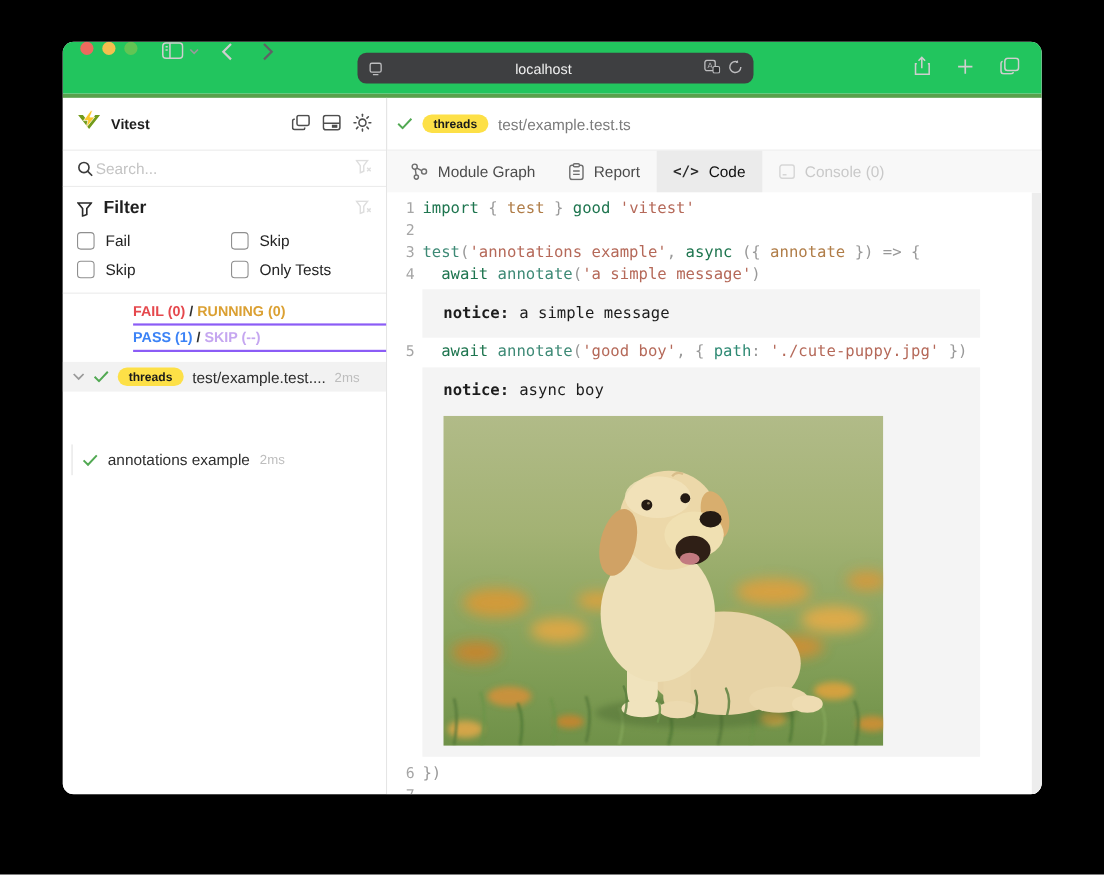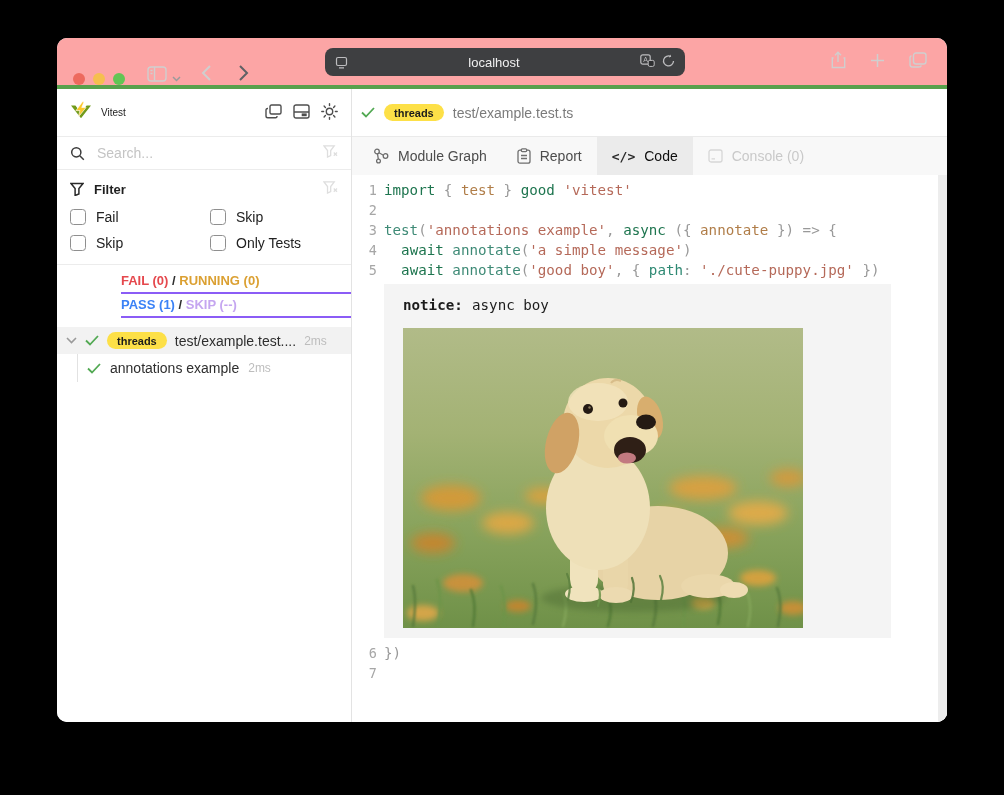--- a/index.html
+++ b/index.html
@@ -1,58 +1,58 @@
 <!DOCTYPE html>
 <html><head>
 <meta charset="utf-8">
 <style>
   html,body{margin:0;padding:0;}
   body{width:1004px;height:795px;background:#000;position:relative;overflow:hidden;
        font-family:"Liberation Sans",sans-serif;-webkit-font-smoothing:antialiased;}
   .window{position:absolute;left:57px;top:38px;width:890px;height:684px;border-radius:10px;
           overflow:hidden;background:#fff;box-shadow:0 20px 60px rgba(0,0,0,.6);}
   
-  .toolbar{height:47px;background:#fca5a5;display:flex;align-items:flex-end;padding:0 16px;position:relative;}
+  .toolbar{height:47px;background:#22c55e;display:flex;align-items:flex-start;padding:0 16px;position:relative;}
   .lights{display:flex;gap:8px;margin-right:22px;}
   .light{width:12px;height:12px;border-radius:50%;border:none;padding:0;cursor:default;}
   .l-red{background:#ed6a5e;} .l-yellow{background:#f5bf4f;} .l-green{background:#62c554;}
   .tb-btn{background:none;border:none;padding:0;display:flex;align-items:center;color:#cfcfcf;cursor:default;}
   .tb-btn.dim{color:#5f6165;}
   .tb-sep{width:10px;}
   .urlbar{position:absolute;left:268px;top:10px;width:360px;height:28px;background:#3e3f41;
           border-radius:8px;display:flex;align-items:center;padding:0 10px;box-sizing:border-box;color:#e9e9e9;}
   .url-text{flex:1;text-align:center;font-size:13px;color:#f0f0f0;}
   .url-icons{display:flex;align-items:center;gap:7px;color:#bdbdbf;}
   .right-cluster{position:absolute;right:20px;top:0;height:47px;display:flex;align-items:center;gap:24px;color:#d2d2d2;}
   
   .progress{height:4px;background:#58a14c;}
   
   .app{display:flex;height:633px;background:#fff;}
   .sidebar{width:295px;min-width:295px;border-right:1px solid #e3e3e3;box-sizing:border-box;display:flex;flex-direction:column;}
   .main{flex:1;display:flex;flex-direction:column;min-width:0;}
   
   .sb-header{height:48px;border-bottom:1px solid #ececec;display:flex;align-items:center;padding:0 13px;box-sizing:border-box;}
-  .sb-title{font-size:10px;font-weight:400;color:#1d1d1d;margin-left:9px;flex:1;}
+  .sb-title{font-size:13px;font-weight:700;color:#1d1d1d;margin-left:9px;flex:1;}
   .sb-hicons{display:flex;align-items:center;gap:11px;color:#4e4e4e;}
   .icon-btn{background:none;border:none;padding:0;display:flex;align-items:center;color:inherit;cursor:default;}
-  .sb-search{height:33px;border-bottom:1px solid #ececec;display:flex;align-items:center;padding:0 13px;gap:10px;box-sizing:border-box;justify-content:center;}
+  .sb-search{height:33px;border-bottom:1px solid #ececec;display:flex;align-items:center;padding:0 13px;gap:0;box-sizing:border-box;justify-content:center;}
   .sb-search input{border:none;outline:none;flex:1;font-size:14px;color:#333;background:transparent;font-family:inherit;}
   .sb-search input::placeholder{color:#c4c4c4;}
   .faint{color:#dedede;}
   .sb-filter{padding:11px 13px 13px;border-bottom:1px solid #ececec;}
-  .f-head{display:flex;align-items:center;gap:10px;font-size:13px;font-weight:700;color:#1f1f1f;}
+  .f-head{display:flex;align-items:center;gap:10px;font-size:16px;font-weight:700;color:#1f1f1f;}
   .f-head .spacer{flex:1;}
   .f-grid{display:grid;grid-template-columns:140px 1fr;row-gap:10px;margin-top:12px;}
   .cb{display:flex;gap:10px;font-size:14px;color:#222;cursor:default;}
   .cb .box{width:14px;height:14px;border:1.5px solid #8f8f8f;border-radius:3.5px;background:#fff;flex:none;}
   .sb-status{padding:5px 0 6px 64px;font-size:13px;font-weight:700;line-height:22px;}
   .st-row{border-bottom:2px solid #8b5cf6;}
   .st-fail{color:#e5484d;} .st-run{color:#dba032;} .st-pass{color:#3b82f6;} .st-skip{color:#c5a6f0;} .st-sep{color:#2f2f2f;}
   .tree-row1{height:27px;margin-top:3px;background:#f2f2f2;display:flex;align-items:center;padding:0 9px;gap:8px;cursor:default;}
-  .tree-row2{height:28px;display:flex;align-items:center;padding-left:20px;gap:9px;cursor:default;}
+  .tree-row2{height:28px;display:flex;align-items:center;padding-left:8px;gap:9px;cursor:default;margin-top:48px;}
   .guide{width:1px;align-self:stretch;background:#e2e2e2;flex:none;}
   .fname{font-size:14px;color:#2e2e2e;white-space:nowrap;overflow:hidden;}
   .ttime{font-size:12px;color:#bdbdbd;flex:none;}
   .badge{background:#fde047;color:#1b1b1b;font-size:11px;font-weight:600;padding:2.5px 10px;border-radius:10px;white-space:nowrap;}
   .chev{color:#9a9a9a;display:flex;}
   .checkmark{color:#52a953;display:flex;flex:none;}
   
   .m-header{height:48px;border-bottom:1px solid #eaeaea;display:flex;align-items:center;padding:0 9px;gap:9px;box-sizing:border-box;}
   .m-path{font-size:14px;color:#7b7b7b;}
   .tabs{height:38px;background:#f8f8f8;display:flex;align-items:stretch;padding-left:6px;}
@@ -387,20 +387,25 @@
         </div>
         <div class="cl">
           <span class="ln">3</span>
           <span class="cc"><span class="tk-f">test</span><span class="tk-p">(</span><span class="tk-s">'annotations example'</span><span class="tk-p">, </span><span class="tk-k">async</span><span class="tk-p"> ({ </span><span class="tk-v">annotate</span><span class="tk-p"> }) </span><span class="tk-p">=&gt; {</span></span>
         </div>
         <div class="cl">
           <span class="ln">4</span>
           <span class="cc"><span class="tk-p">  </span><span class="tk-k">await</span><span class="tk-p"> </span><span class="tk-f">annotate</span><span class="tk-p">(</span><span class="tk-s">'a simple message'</span><span class="tk-p">)</span></span>
         </div>
 
+        <div class="note note1">
+          <div class="notice-line">
+            <span class="notice-label">notice:</span><span class="notice-msg">a simple message</span>
+          </div>
+        </div>
 
         <div class="cl">
           <span class="ln">5</span>
           <span class="cc"><span class="tk-p">  </span><span class="tk-k">await</span><span class="tk-p"> </span><span class="tk-f">annotate</span><span class="tk-p">(</span><span class="tk-s">'good boy'</span><span class="tk-p">, { </span><span class="tk-o">path</span><span class="tk-p">: </span><span class="tk-s">'./cute-puppy.jpg'</span><span class="tk-p"> })</span></span>
         </div>
 
         <div class="note note2">
           <div class="notice-line">
             <span class="notice-label">notice:</span><span class="notice-msg">async boy</span>
           </div>

